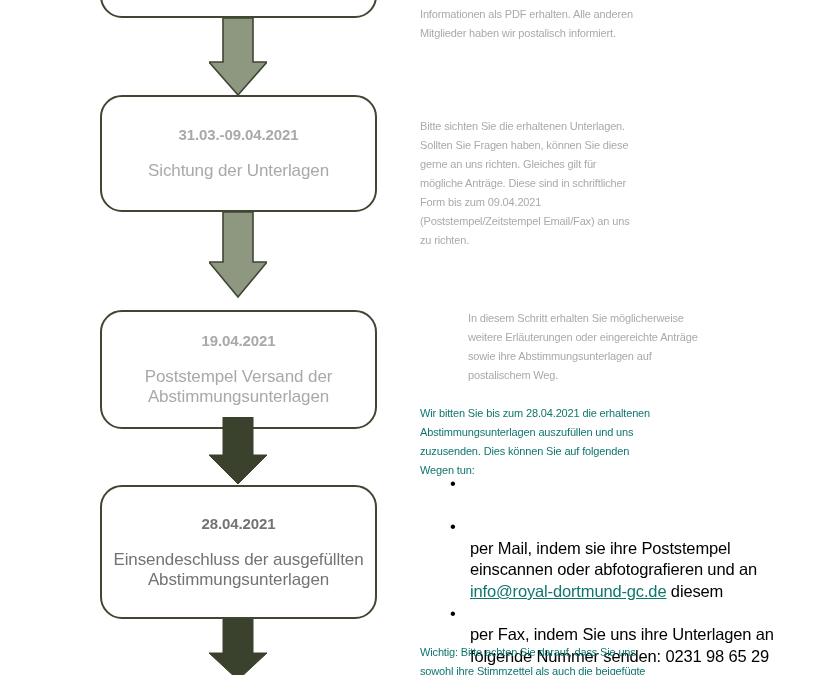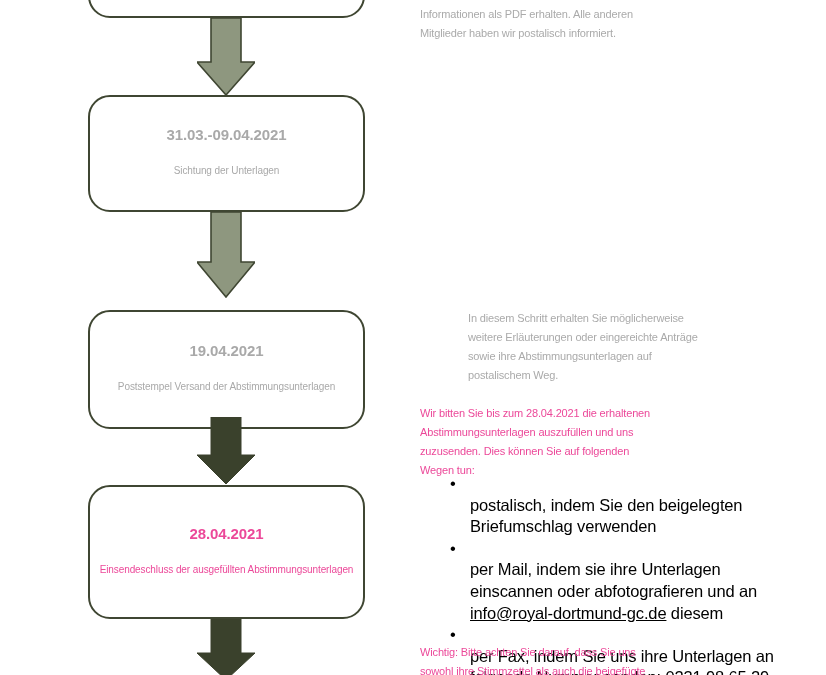--- a/index.html
+++ b/index.html
@@ -12,21 +12,21 @@
     height: 675px;
     position: relative;
     overflow: hidden;
     font-family: "Liberation Sans", sans-serif;
     -webkit-font-smoothing: antialiased;
   }
 
   
   #flow-column {
     position: absolute;
-    left: 0;
+    left: 12px;
     top: 0;
     width: 396px;
     height: 514px;
   }
 
   .flow-box {
     position: absolute;
     left: 88px;
     width: 277px;
     box-sizing: border-box;
@@ -40,32 +40,32 @@
     text-align: center;
   }
 
   .flow-box .box-date {
     font-weight: bold;
     font-size: 15px;
     line-height: 18px;
     letter-spacing: -0.1px;
   }
   .flow-box .box-label {
-    font-size: 10px;
+    font-size: 17px;
     line-height: 20px;
     letter-spacing: -0.1px;
   }
   .flow-box .box-label { margin-top: 17px; }
 
   
   .flow-box.muted .box-date,
   .flow-box.muted .box-label { color: #a9a9a9; }
   
   .flow-box.active .box-date,
-  .flow-box.active .box-label { color: #ec4899; }
+  .flow-box.active .box-label { color: #737373; }
 
   
   #box-step-0 {
     top: -88px;
     height: 106px;
   }
 
   
   .flow-arrow {
     position: absolute;
@@ -86,21 +86,21 @@
   .para {
     position: absolute;
     left: 12px;
     width: 392px;
     font-size: 11px;
     line-height: 19px;
     letter-spacing: -0.15px;
     white-space: pre-line;
   }
   .para.muted { color: #aaaaaa; }
-  .para.dark  { color: #ec4899; }
+  .para.dark  { color: #0f766e; }
 
   #para-intro   { top: -6px; }
   #para-sichtung{ top: 106px; }
   #para-versand { top: 298px; margin-left: 48px; }
   #para-bitten  { top: 393px; }
   #para-wichtig { top: 632px; }
 
   ul.bullet-list {
     position: absolute;
     top: 473px;
@@ -120,21 +120,21 @@
     white-space: pre-line;
   }
   ul.bullet-list li .bullet-dot {
     position: absolute;
     left: 42px;
     top: 0;
     font-size: 16.5px;
     line-height: 21.6px;
   }
   a.mail-link {
-    color: #000000;
+    color: #0f766e;
     text-decoration: underline;
   }
 </style>
 </head>
 <body>
 
 <div id="flow-column">
 
   <div class="flow-box muted" id="box-step-0">
     <div class="box-date"></div>
@@ -179,40 +179,46 @@
       <polygon points="14,0 44,0 44,34 58,34 29,61 0,34 14,34" fill="#3a412c" stroke="#3a412c" stroke-width="1"></polygon>
     </svg>
   </div>
 </div>
 
 <div id="text-column">
 
   <p class="para muted" id="para-intro">Informationen als PDF erhalten. Alle anderen
 Mitglieder haben wir postalisch informiert.</p>
 
+  <p class="para muted" id="para-sichtung">Bitte sichten Sie die erhaltenen Unterlagen.
+Sollten Sie Fragen haben, können Sie diese
+gerne an uns richten. Gleiches gilt für
+mögliche Anträge. Diese sind in schriftlicher
+Form bis zum 09.04.2021
+(Poststempel/Zeitstempel Email/Fax) an uns
+zu richten.</p>
 
   <p class="para muted" id="para-versand">In diesem Schritt erhalten Sie möglicherweise
 weitere Erläuterungen oder eingereichte Anträge
 sowie ihre Abstimmungsunterlagen auf
 postalischem Weg.</p>
 
   <p class="para dark" id="para-bitten">Wir bitten Sie bis zum 28.04.2021 die erhaltenen
 Abstimmungsunterlagen auszufüllen und uns
 zuzusenden. Dies können Sie auf folgenden
 Wegen tun:</p>
 
   <ul class="bullet-list" id="submission-methods-list">
 
     <li>
-      <span class="bullet-dot">•</span><span>postalisch, indem Sie den beigelegten
-Briefumschlag verwenden</span>
+      <span class="bullet-dot">•</span>
     </li>
 
     <li>
-      <span class="bullet-dot">•</span><span>per Mail, indem sie ihre Unterlagen
+      <span class="bullet-dot">•</span><span>per Mail, indem sie ihre Poststempel
 einscannen oder abfotografieren und an
 </span><a class="mail-link" href="#">info@royal-dortmund-gc.de</a><span> diesem</span>
     </li>
 
     <li>
       <span class="bullet-dot">•</span><span>per Fax, indem Sie uns ihre Unterlagen an
 folgende Nummer senden: 0231 98 65 29</span>
     </li>
   </ul>
 

